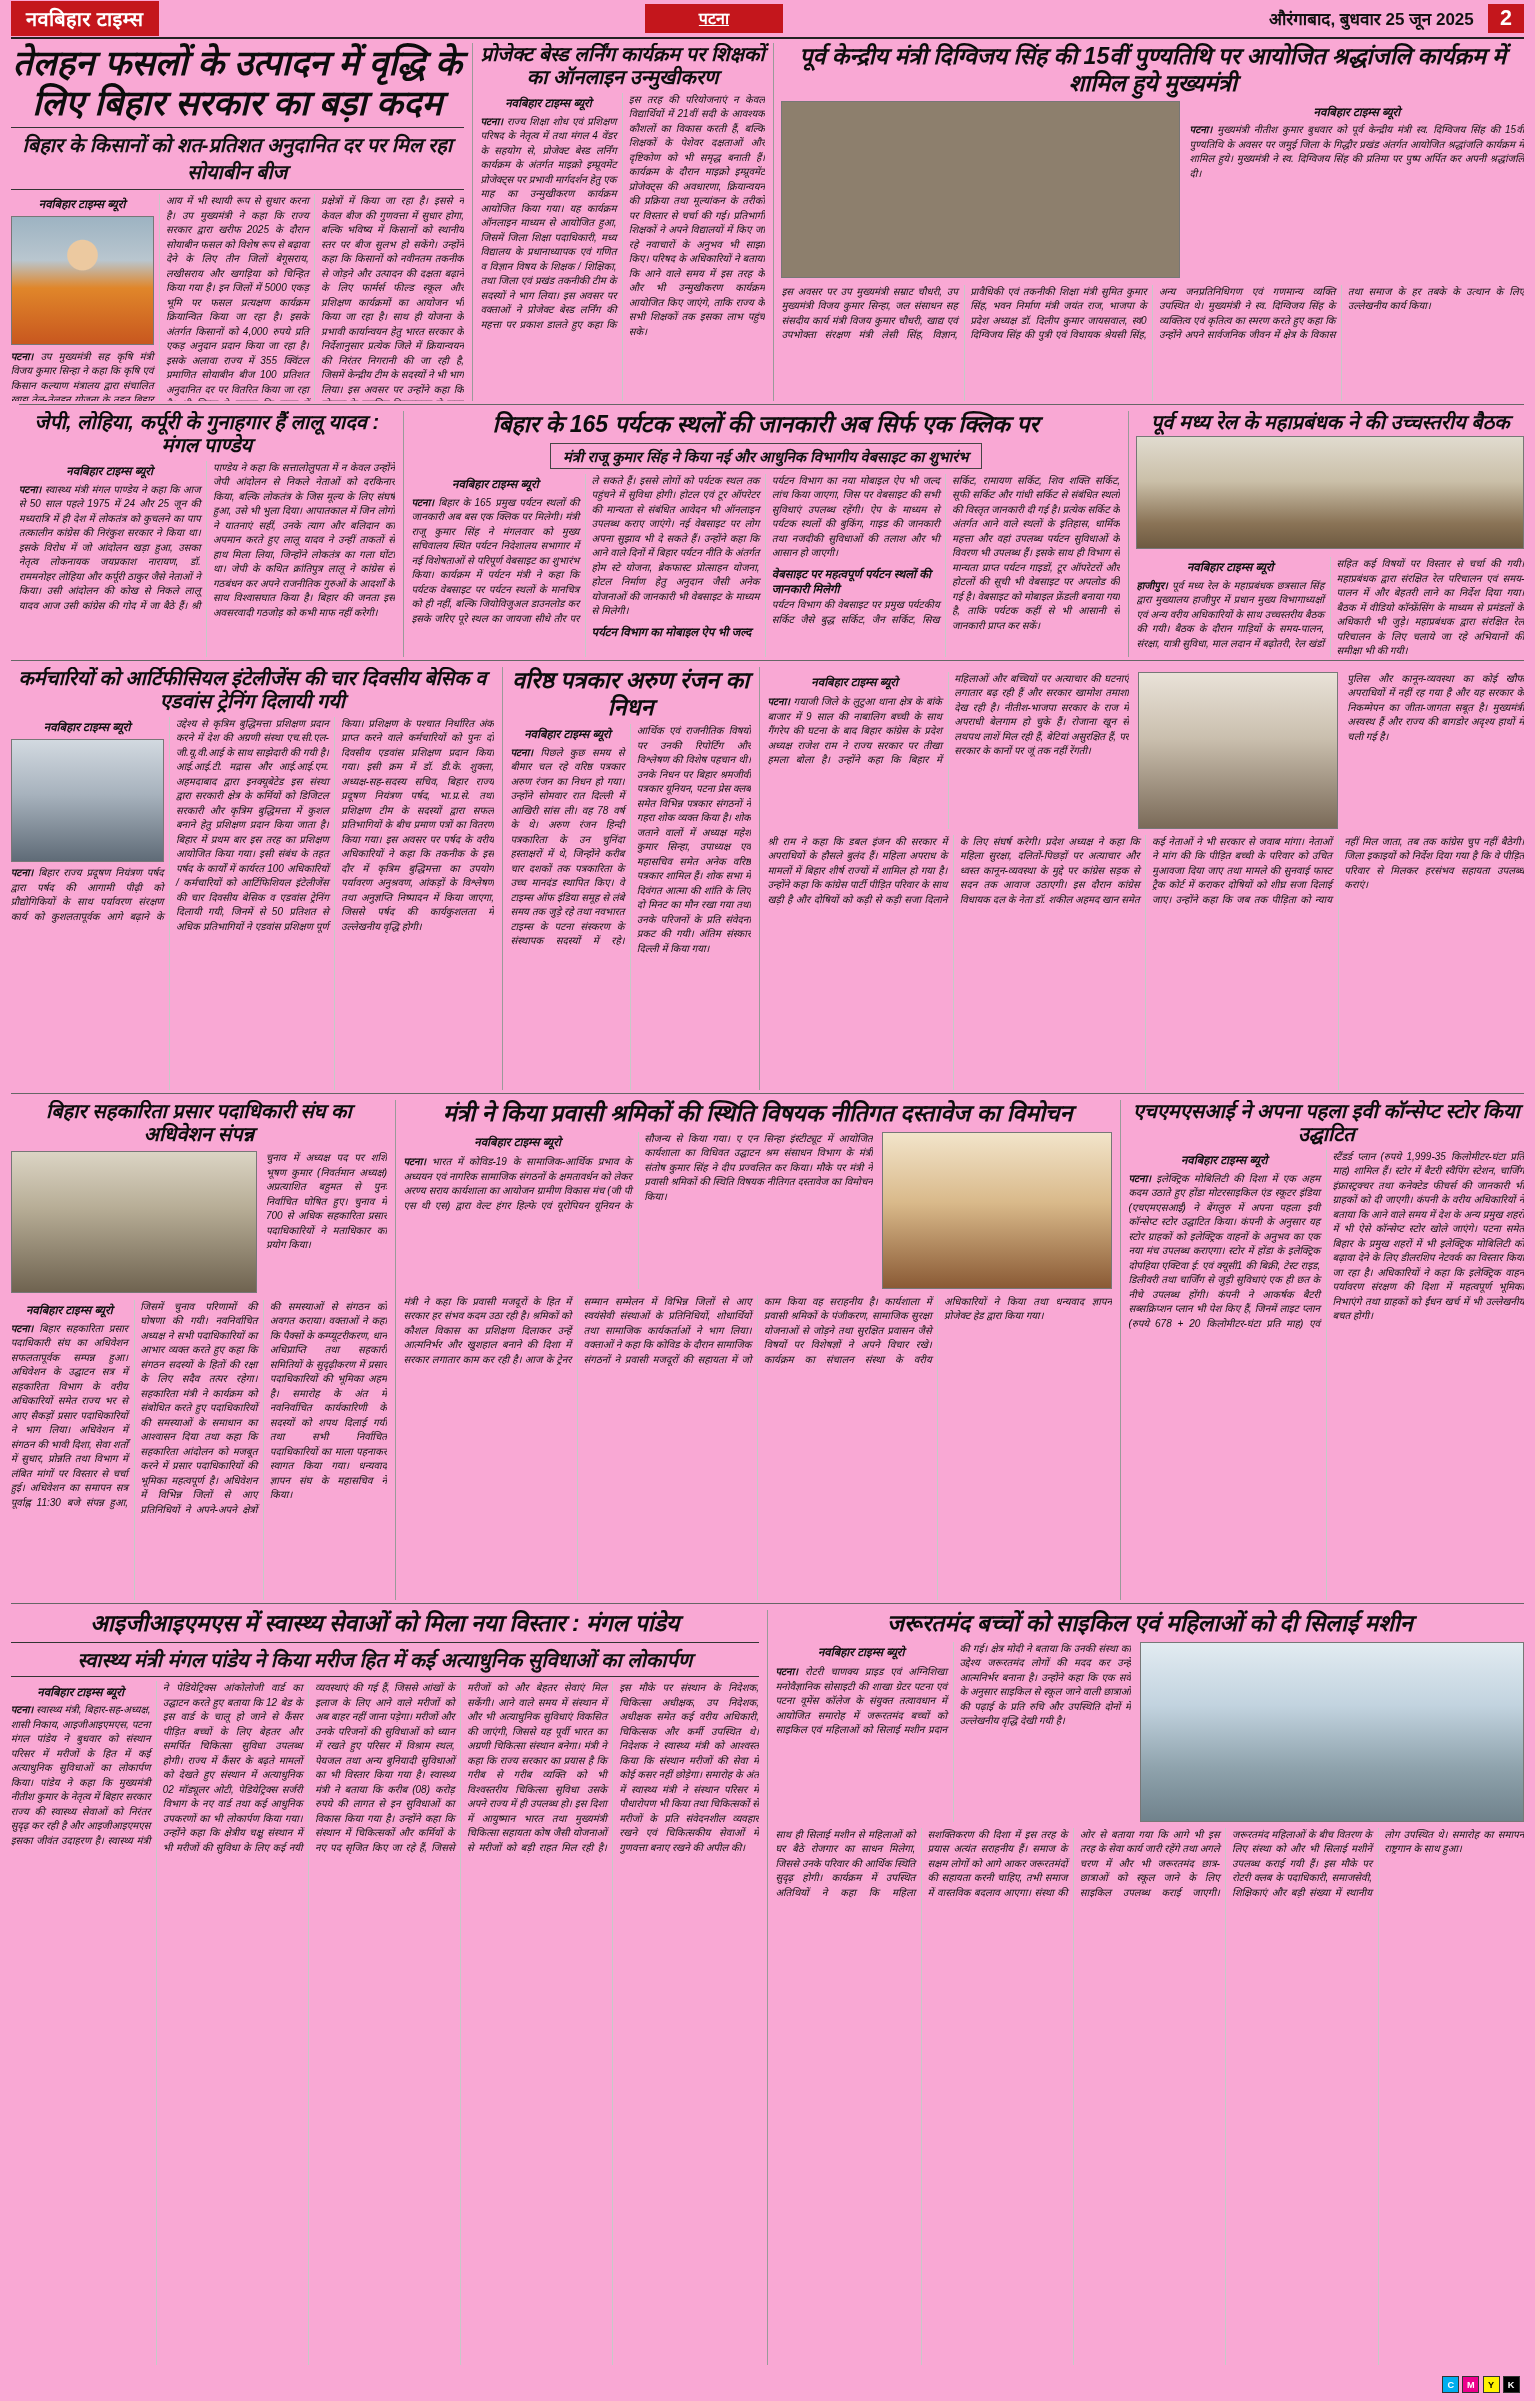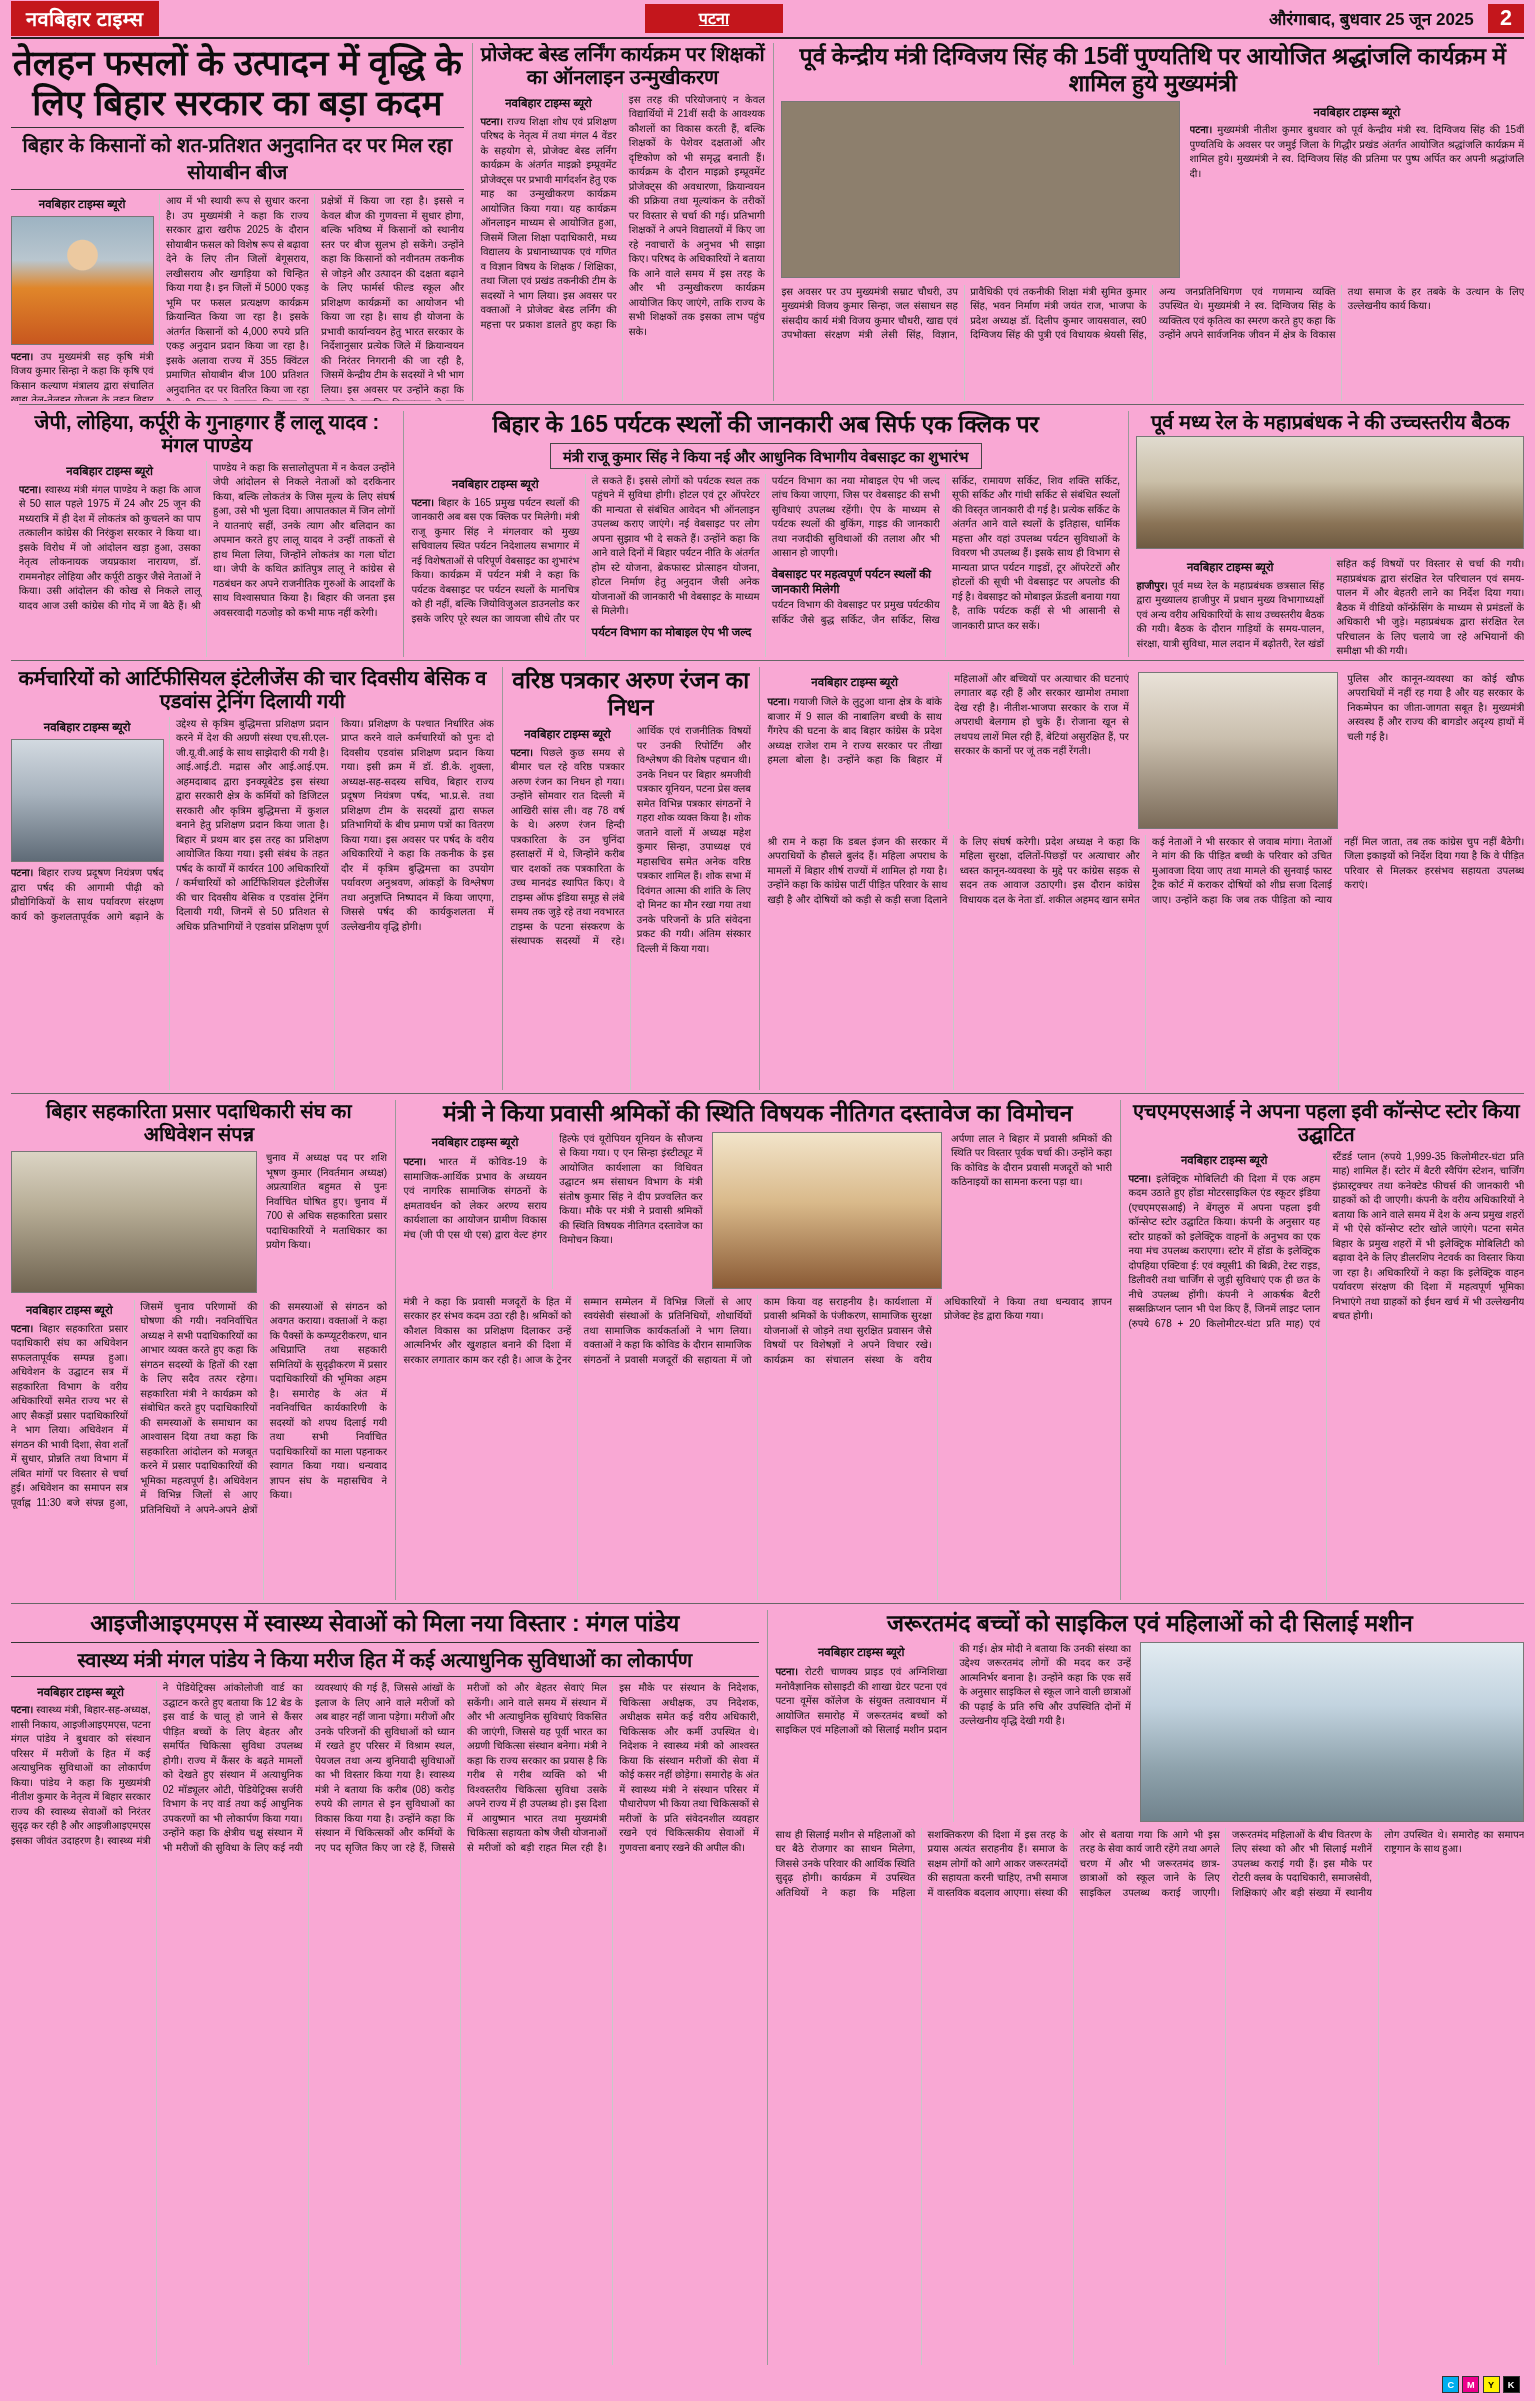--- a/index.html
+++ b/index.html
@@ -16,21 +16,21 @@
     display:flex; align-items:center; gap:14px;
     border-bottom:2.3px double #222; padding-bottom:4.6px;
   }
   .redbox{ background:#c4161c; color:#fff; font-weight:bold; }
   .brand{ font-size:20px; padding:3.8px 15.4px; letter-spacing:0.4px; }
   .city-box{ font-size:16px; padding:3.8px 54px;text-decoration:underline; }
   .date-line{ margin-left:auto; font-size:17px; font-weight:bold; }
   .page-no{ font-size:21.5px; padding:2.3px 12.3px; }
   .spacer{ flex:1; }
   
-  .band{ position:absolute; left:10.7px; right:10.7px; display:flex; }
+  .band{ position:absolute; left:10.7px; right:10.7px; display:flex;font-style:italic; }
   .band.rule-top{ border-top:1.2px solid #666; padding-top:6.1px; }
   .band > .art{ padding:0 7.7px; border-left:0.8px solid #9a9a9a; min-width:0;
     display:flex; flex-direction:column; overflow:hidden; }
   .band > .art:first-child{ border-left:none; padding-left:0; }
   .band > .art:last-child{ padding-right:0; }
   #band1{ top:43px;  height:358px; }
   #band2{ top:404px; height:253px;margin-left:8px; }
   #band3{ top:660px; height:430px; }
   #band4{ top:1093px;height:507px; }
   #band5{ top:1603px;height:762px; }
@@ -225,23 +225,20 @@
     </article>
 
     <article class="art" style="flex:0 0 725px">
       <h1 class="hl hl-lg">मंत्री ने किया प्रवासी श्रमिकों की स्थिति विषयक नीतिगत दस्तावेज का विमोचन</h1>
       <div class="media-row">
         <div class="side-col cols-2 txt">
           <div class="byline">नवबिहार टाइम्स ब्यूरो</div>
           <p class="txt"><b class="dl">पटना।</b> <span>भारत में कोविड-19 के सामाजिक-आर्थिक प्रभाव के अध्ययन एवं नागरिक सामाजिक संगठनों के क्षमतावर्धन को लेकर अरण्य सराय कार्यशाला का आयोजन ग्रामीण विकास मंच (जी पी एस थी एस) द्वारा वेल्ट हंगर हिल्फे एवं यूरोपियन यूनियन के सौजन्य से किया गया। ए एन सिन्हा इंस्टीट्यूट में आयोजित कार्यशाला का विधिवत उद्घाटन श्रम संसाधन विभाग के मंत्री संतोष कुमार सिंह ने दीप प्रज्वलित कर किया। मौके पर मंत्री ने प्रवासी श्रमिकों की स्थिति विषयक नीतिगत दस्तावेज का विमोचन किया।</span></p>
         </div>
         <div class="photo photo-pravasi" style="width:230px"></div>
-        <div class="side-col" style="flex:0 0 161px">
-          <p class="txt">अर्पणा लाल ने बिहार में प्रवासी श्रमिकों की स्थिति पर विस्तार पूर्वक चर्चा की। उन्होंने कहा कि कोविड के दौरान प्रवासी मजदूरों को भारी कठिनाइयों का सामना करना पड़ा था।</p>
-        </div>
       </div>
       <div class="body cols-4">
         <p class="txt">मंत्री ने कहा कि प्रवासी मजदूरों के हित में सरकार हर संभव कदम उठा रही है। श्रमिकों को कौशल विकास का प्रशिक्षण दिलाकर उन्हें आत्मनिर्भर और खुशहाल बनाने की दिशा में सरकार लगातार काम कर रही है। आज के ट्रेनर सम्मान सम्मेलन में विभिन्न जिलों से आए स्वयंसेवी संस्थाओं के प्रतिनिधियों, शोधार्थियों तथा सामाजिक कार्यकर्ताओं ने भाग लिया। वक्ताओं ने कहा कि कोविड के दौरान सामाजिक संगठनों ने प्रवासी मजदूरों की सहायता में जो काम किया वह सराहनीय है। कार्यशाला में प्रवासी श्रमिकों के पंजीकरण, सामाजिक सुरक्षा योजनाओं से जोड़ने तथा सुरक्षित प्रवासन जैसे विषयों पर विशेषज्ञों ने अपने विचार रखे। कार्यक्रम का संचालन संस्था के वरीय अधिकारियों ने किया तथा धन्यवाद ज्ञापन प्रोजेक्ट हेड द्वारा किया गया।</p>
       </div>
     </article>
 
     <article class="art" style="flex:1 1 auto">
       <h1 class="hl hl-md">एचएमएसआई ने अपना पहला इवी कॉन्सेप्ट स्टोर किया उद्घाटित</h1>
       <div class="body cols-2">
         <div class="byline">नवबिहार टाइम्स ब्यूरो</div>

